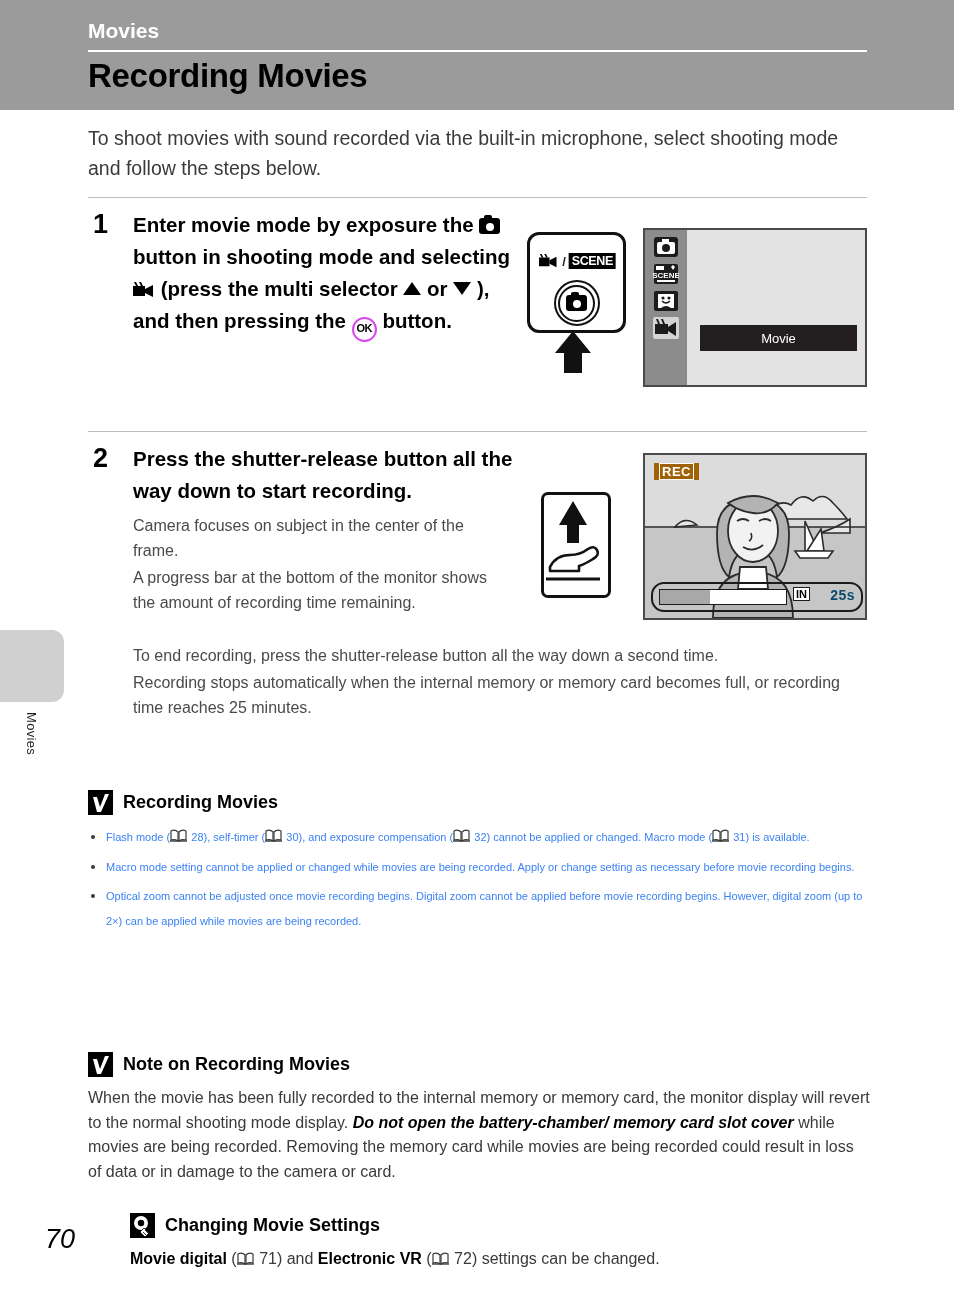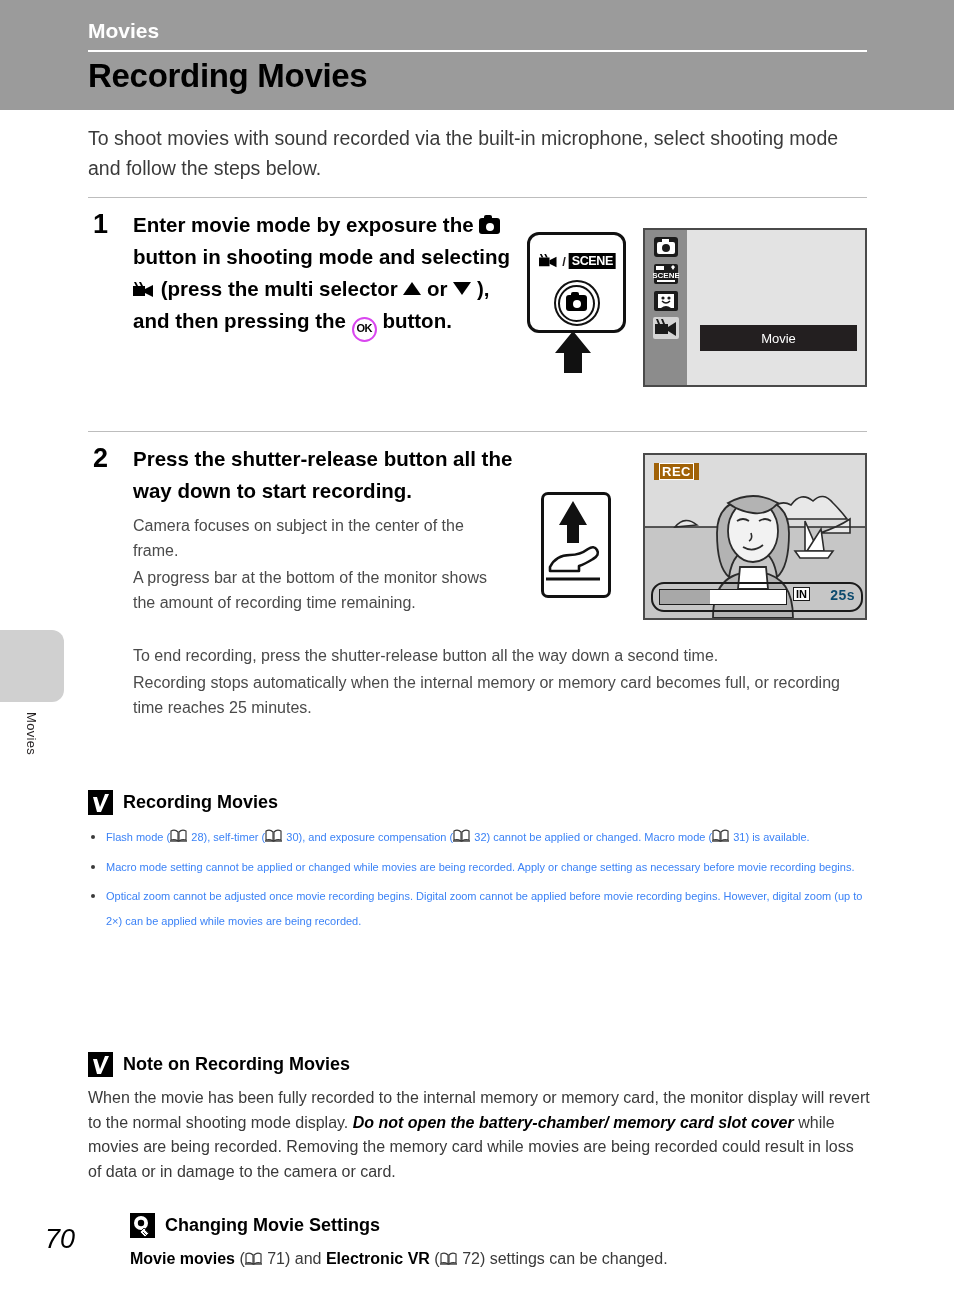--- a/index.html
+++ b/index.html
@@ -651,21 +651,21 @@
       <svg width="25" height="25" viewBox="0 0 25 25">
         <rect width="25" height="25" fill="#000"></rect>
         <ellipse cx="11" cy="10" rx="7" ry="7" fill="#fff"></ellipse>
         <circle cx="11" cy="10" r="3.2" fill="#000"></circle>
         <path d="M14 15 l5 5 l-4 4 l-5 -5 z" fill="#fff" stroke="#000" stroke-width="0.8"></path>
         <path d="M15 17 l3 3 M13 19 l3 3" stroke="#000" stroke-width="0.8"></path>
       </svg>
     </span>
     <span>Changing Movie Settings</span>
   </div>
-  <p class="note-para"><span class="bold">Movie movies</span><span> (</span><svg class="g-book" viewBox="0 0 17 14">
+  <p class="note-para"><span class="bold">Movie digital</span><span> (</span><svg class="g-book" viewBox="0 0 17 14">
         <path d="M1 2 q4 -2 7 1 l0 9 q-3 -2 -7 -1 z" fill="#fff" stroke="#3a3a3a" stroke-width="1.2"></path>
         <path d="M16 2 q-4 -2 -7 1 l0 9 q3 -2 7 -1 z" fill="#fff" stroke="#3a3a3a" stroke-width="1.2"></path>
         <path d="M0 12 l17 0" stroke="#3a3a3a" stroke-width="1.4"></path>
       </svg><span> 71) and </span><span class="bold">Electronic VR</span><span> (</span><svg class="g-book" viewBox="0 0 17 14">
         <path d="M1 2 q4 -2 7 1 l0 9 q-3 -2 -7 -1 z" fill="#fff" stroke="#3a3a3a" stroke-width="1.2"></path>
         <path d="M16 2 q-4 -2 -7 1 l0 9 q3 -2 7 -1 z" fill="#fff" stroke="#3a3a3a" stroke-width="1.2"></path>
         <path d="M0 12 l17 0" stroke="#3a3a3a" stroke-width="1.4"></path>
       </svg><span> 72) settings can be changed.</span></p>
 </div>
 

